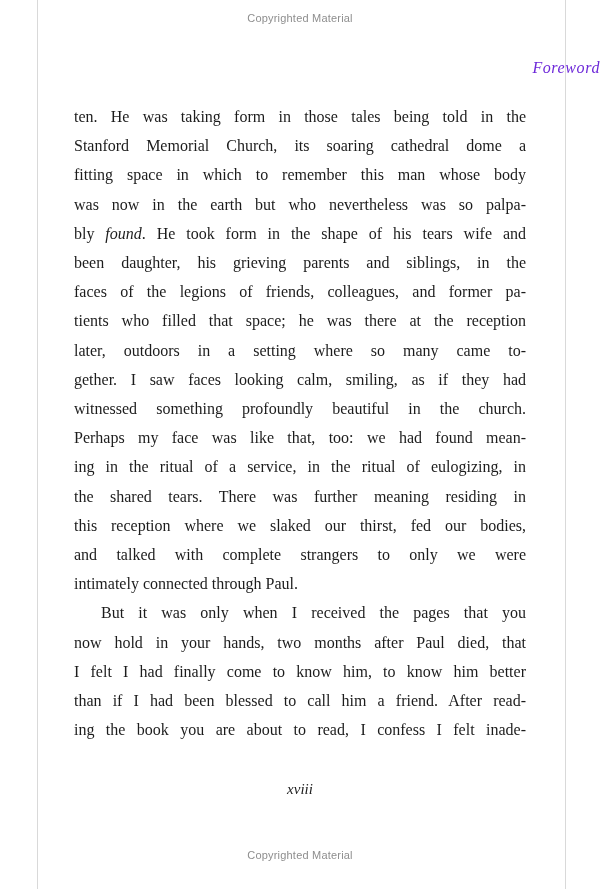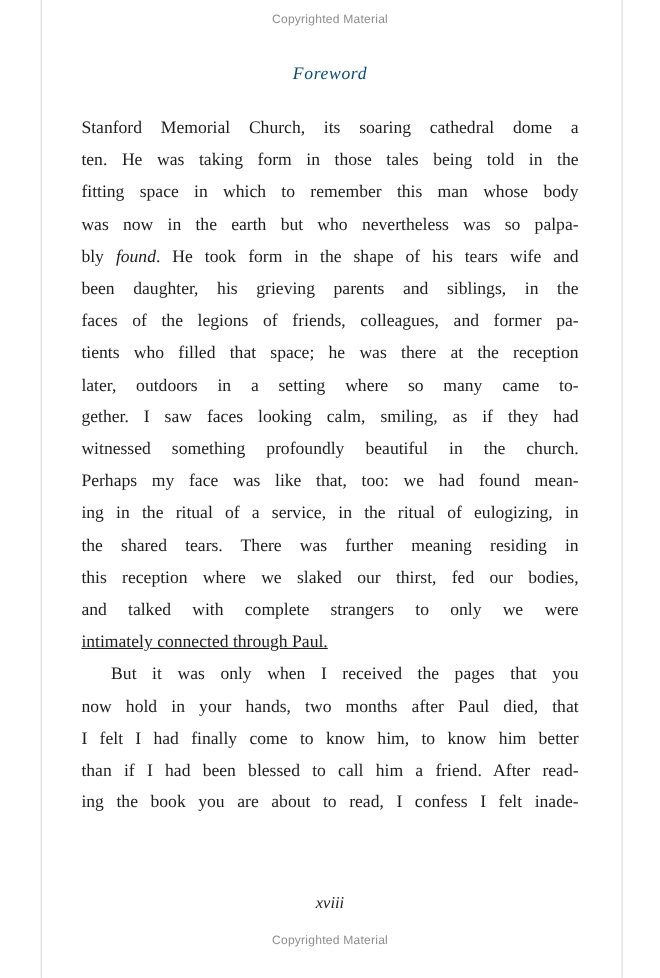--- a/index.html
+++ b/index.html
@@ -37,72 +37,71 @@
     color: #8e8e8e;
   }
   .notice-top    { top: 12px; }
   .notice-bottom { top: 849px; }
 
   .running-head {
     position: absolute;
     top: 59px;
     left: 0;
     width: 100%;
-    text-align: center;
+    text-align: right;
     font-style: italic;
     font-size: 16px;
     letter-spacing: 0.6px;
-    color: #0c4a6e;
+    color: #6d28d9;
   }
 
   .page-body {
     position: absolute;
     top: 102px;
     left: 74px;
     width: 452px;
     font-size: 16px;
     line-height: 29.2px;
     color: #1c1c1c;
   }
 
   .line {
     text-align: justify;
     text-align-last: justify;
   }
-  .line-nojust { text-align-last: left; text-decoration: underline; }
+  .line-nojust { text-align-last: left; }
   .line-indent { text-indent: 27px; }
   .it { font-style: italic; }
 
   .folio {
     position: absolute;
     top: 781px;
     left: 0;
     width: 100%;
     text-align: center;
     font-style: italic;
     font-size: 15px;
     color: #222222;
-    margin-top: 32px;
   }
 </style>
 </head>
 <body>
 
 <div class="scan">
   <div class="edge edge-left"></div>
   <div class="edge edge-right"></div>
 
   <div class="notice notice-top">Copyrighted Material</div>
 
   <div class="running-head">Foreword</div>
 
   <div class="page-body">
       <div class="paragraph">
+        <div class="line"><span>ten. He was taking form in those tales being told in the</span></div>
         <div class="line"><span>Stanford Memorial Church, its soaring cathedral dome a</span></div>
-        <div class="line"><span>ten. He was taking form in those tales being told in the</span></div>
         <div class="line"><span>fitting space in which to remember this man whose body</span></div>
         <div class="line"><span>was now in the earth but who nevertheless was so palpa-</span></div>
         <div class="line"><span>bly </span><span class="it">found</span><span>. He took form in the shape of his tears wife and</span></div>
         <div class="line"><span>been daughter, his grieving parents and siblings, in the</span></div>
         <div class="line"><span>faces of the legions of friends, colleagues, and former pa-</span></div>
         <div class="line"><span>tients who filled that space; he was there at the reception</span></div>
         <div class="line"><span>later, outdoors in a setting where so many came to-</span></div>
         <div class="line"><span>gether. I saw faces looking calm, smiling, as if they had</span></div>
         <div class="line"><span>witnessed something profoundly beautiful in the church.</span></div>
         <div class="line"><span>Perhaps my face was like that, too: we had found mean-</span></div>

